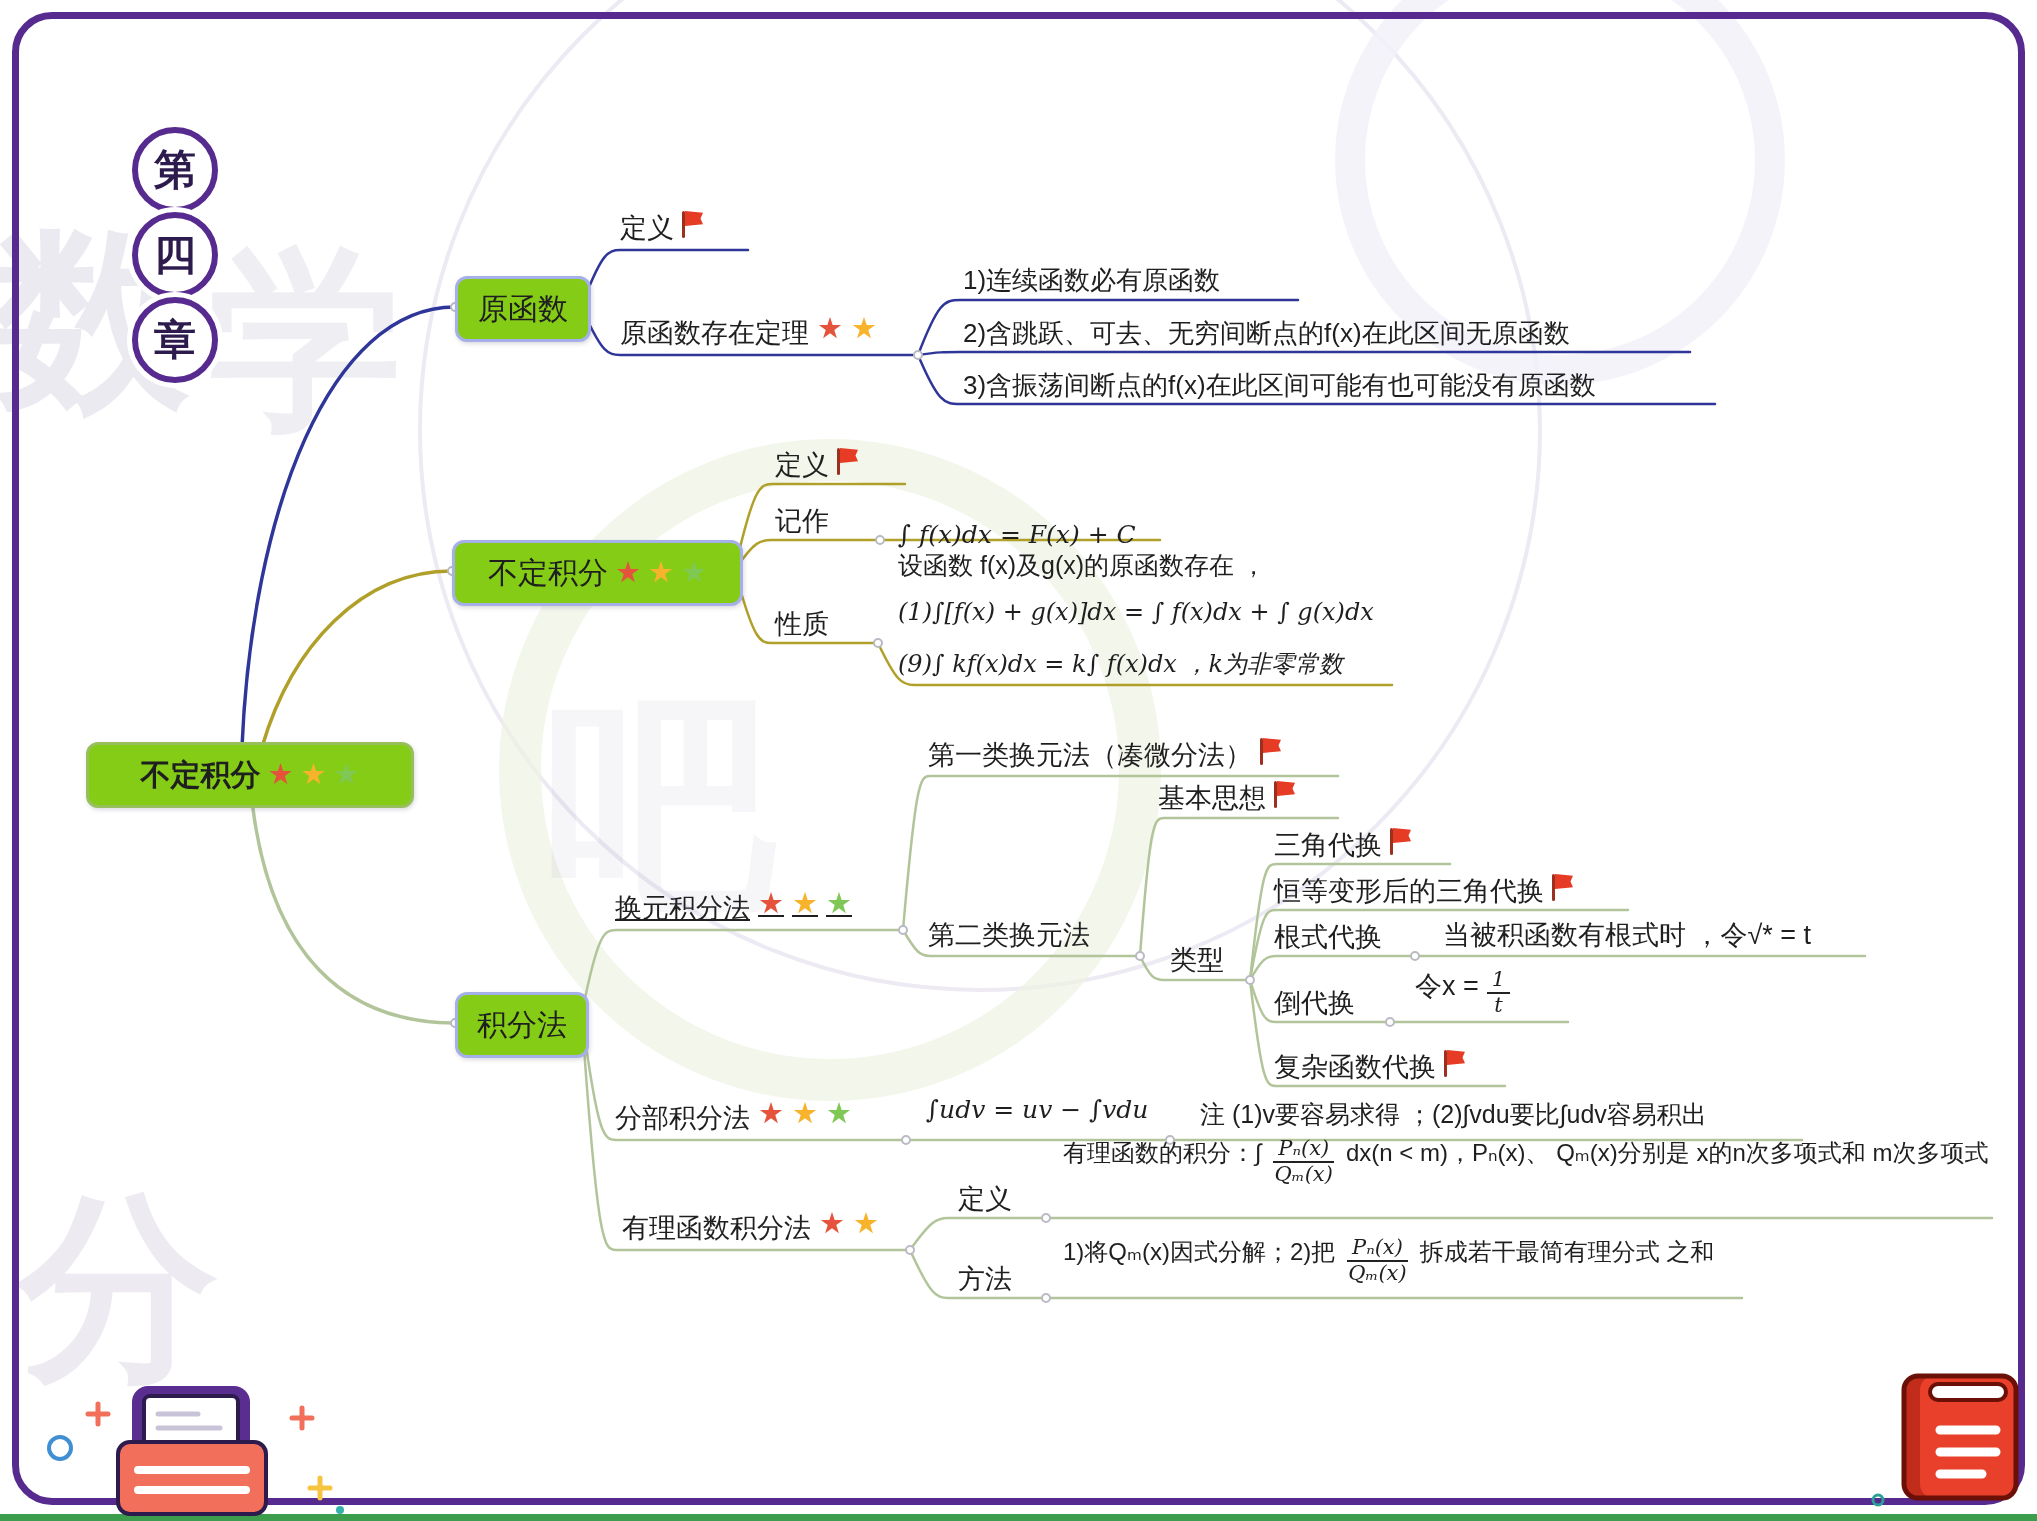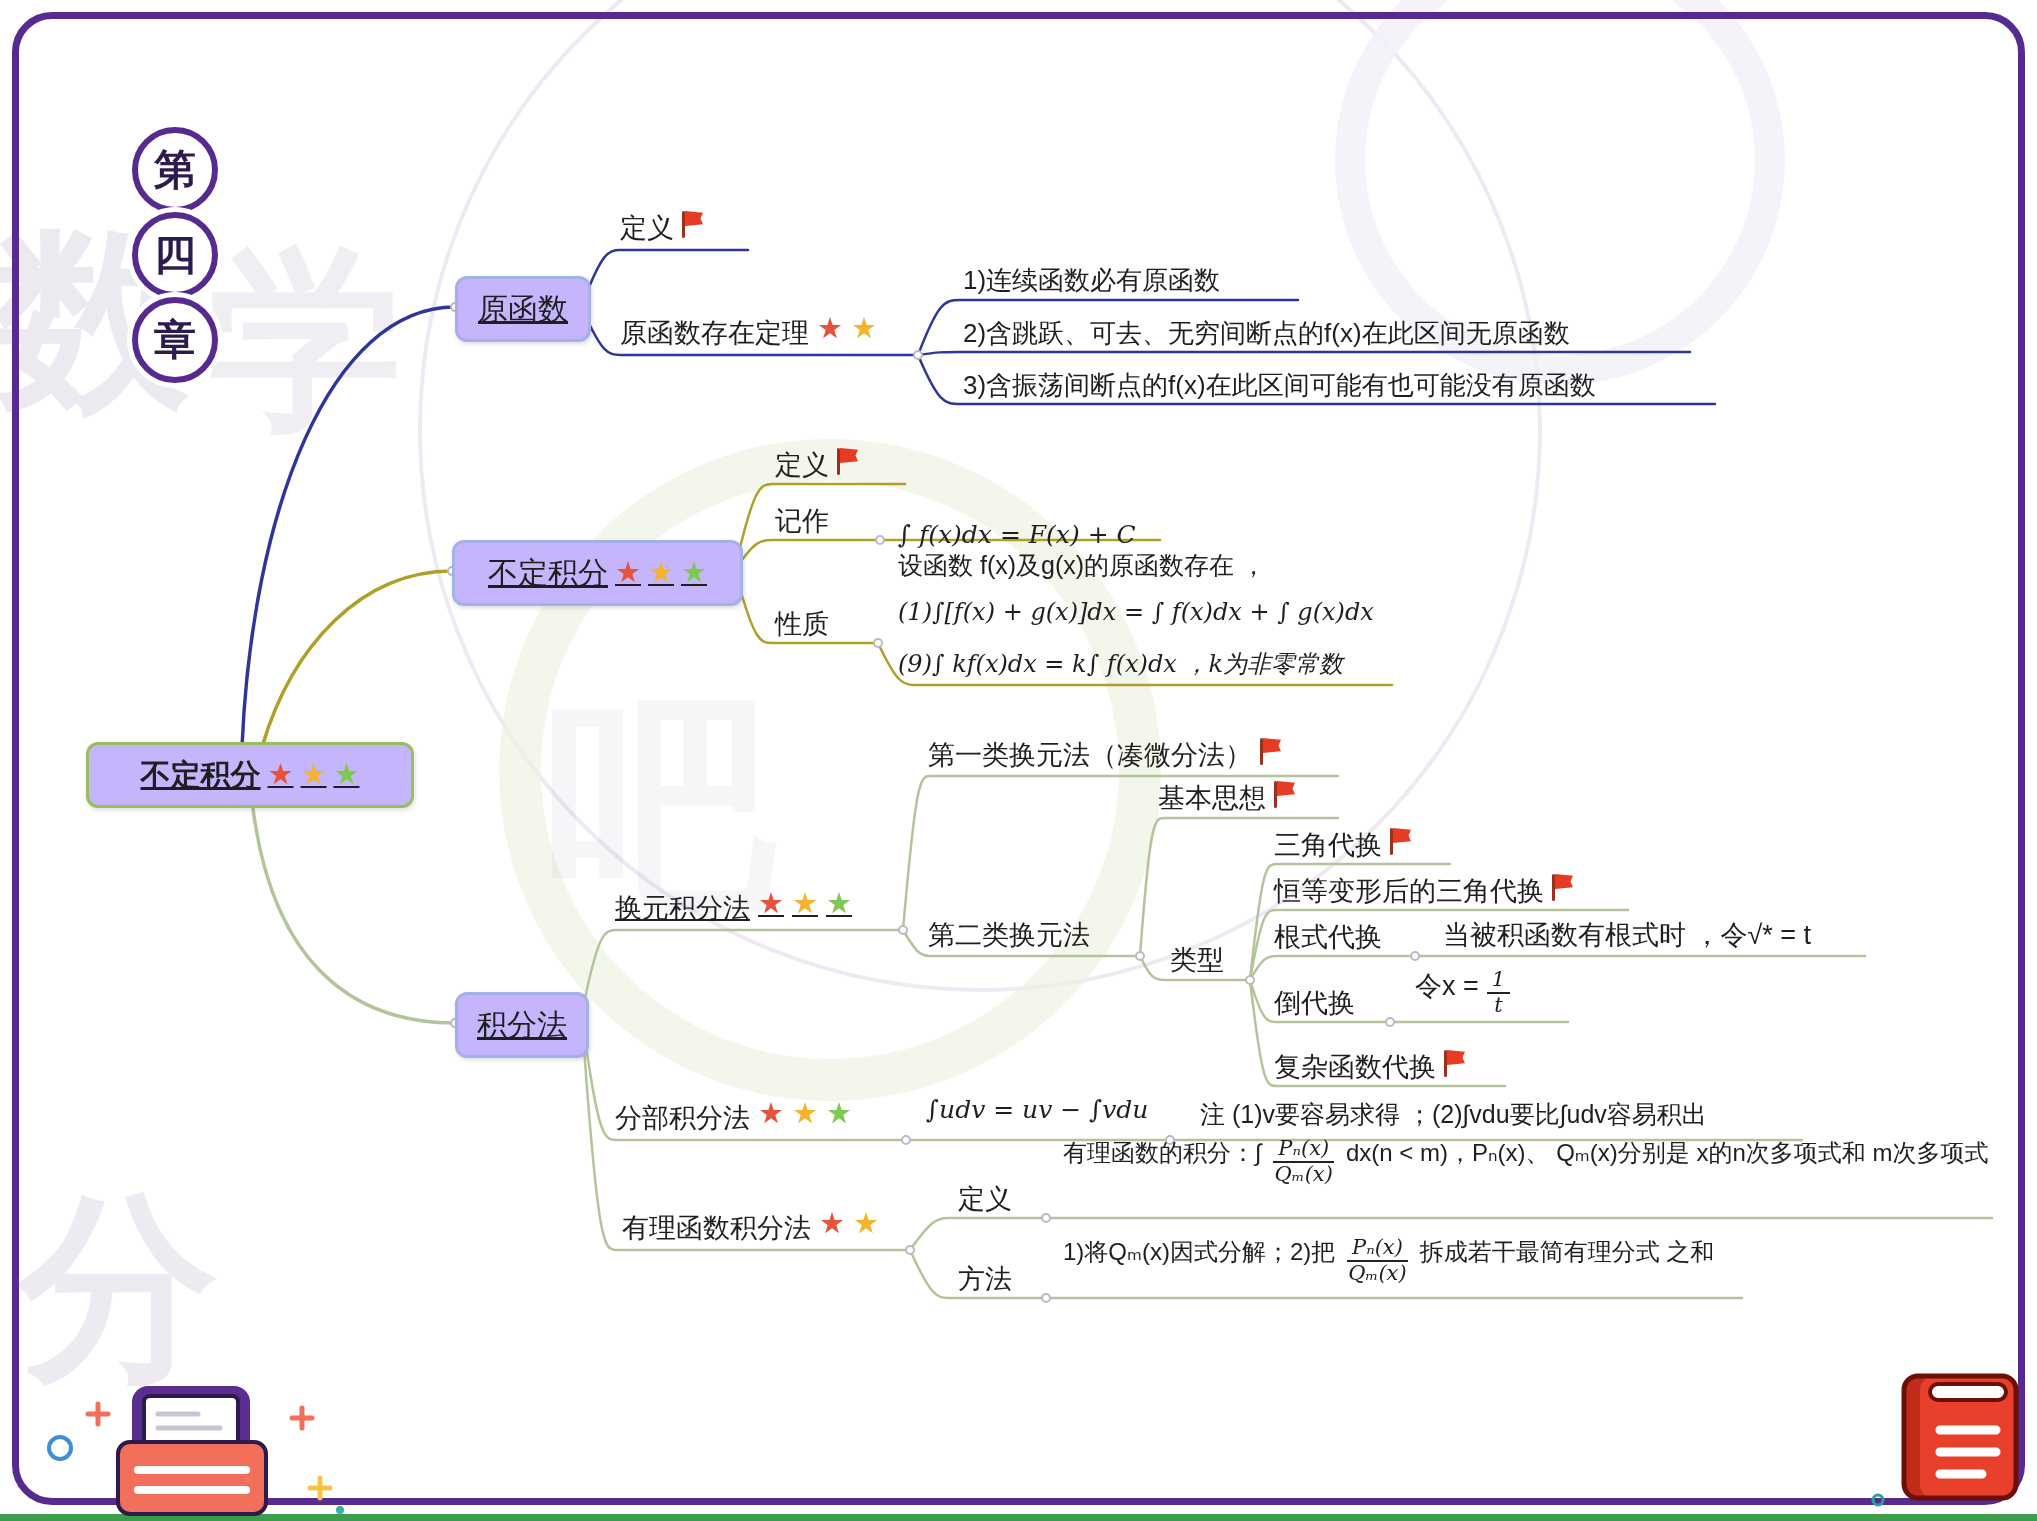--- a/index.html
+++ b/index.html
@@ -9,21 +9,21 @@
   .frame{position:absolute;left:12px;top:12px;right:12px;bottom:16px;border:7px solid #562a8f;
          border-radius:40px;pointer-events:none;}
   .bottom-strip{position:absolute;left:0;right:0;bottom:0;height:7px;background:#3c9e4d;}
   .wm{position:absolute;font-weight:bold;color:#6f6392;line-height:1;pointer-events:none;}
 
   .badge{position:absolute;width:74px;height:74px;border-radius:50%;background:#fff;
          border:6px solid #562a8f;box-shadow:0 0 0 5px #fff;display:flex;align-items:center;
          justify-content:center;font-size:42px;font-weight:bold;color:#2d1b4e;}
 
   .node{position:absolute;display:flex;align-items:center;justify-content:center;gap:7px;
-        background:#c4b5fd;border-radius:12px;box-shadow:1px 2px 4px rgba(60,60,90,.18);text-decoration:underline;}
+        background:#84cc16;border-radius:12px;box-shadow:1px 2px 4px rgba(60,60,90,.18);}
   .node.blue{border:3px solid #a6b0e8;}
   .node.root{border:3px solid #97c05c;}
   .node-title{font-size:30px;color:#1f1f1f;}
   .node.root .node-title{font-weight:bold;}
 
   .topic{position:absolute;display:flex;align-items:flex-start;gap:8px;white-space:nowrap;}
   .t27{font-size:27px;} .t26{font-size:26px;} .t25{font-size:25px;} .t24{font-size:24px;}
   .math{font-family:"DejaVu Serif","Liberation Serif",serif;font-style:italic;color:#1f1f1f;}
 
   .star{display:inline-block;font-size:29px;line-height:1;transform:translateY(-1px);}

